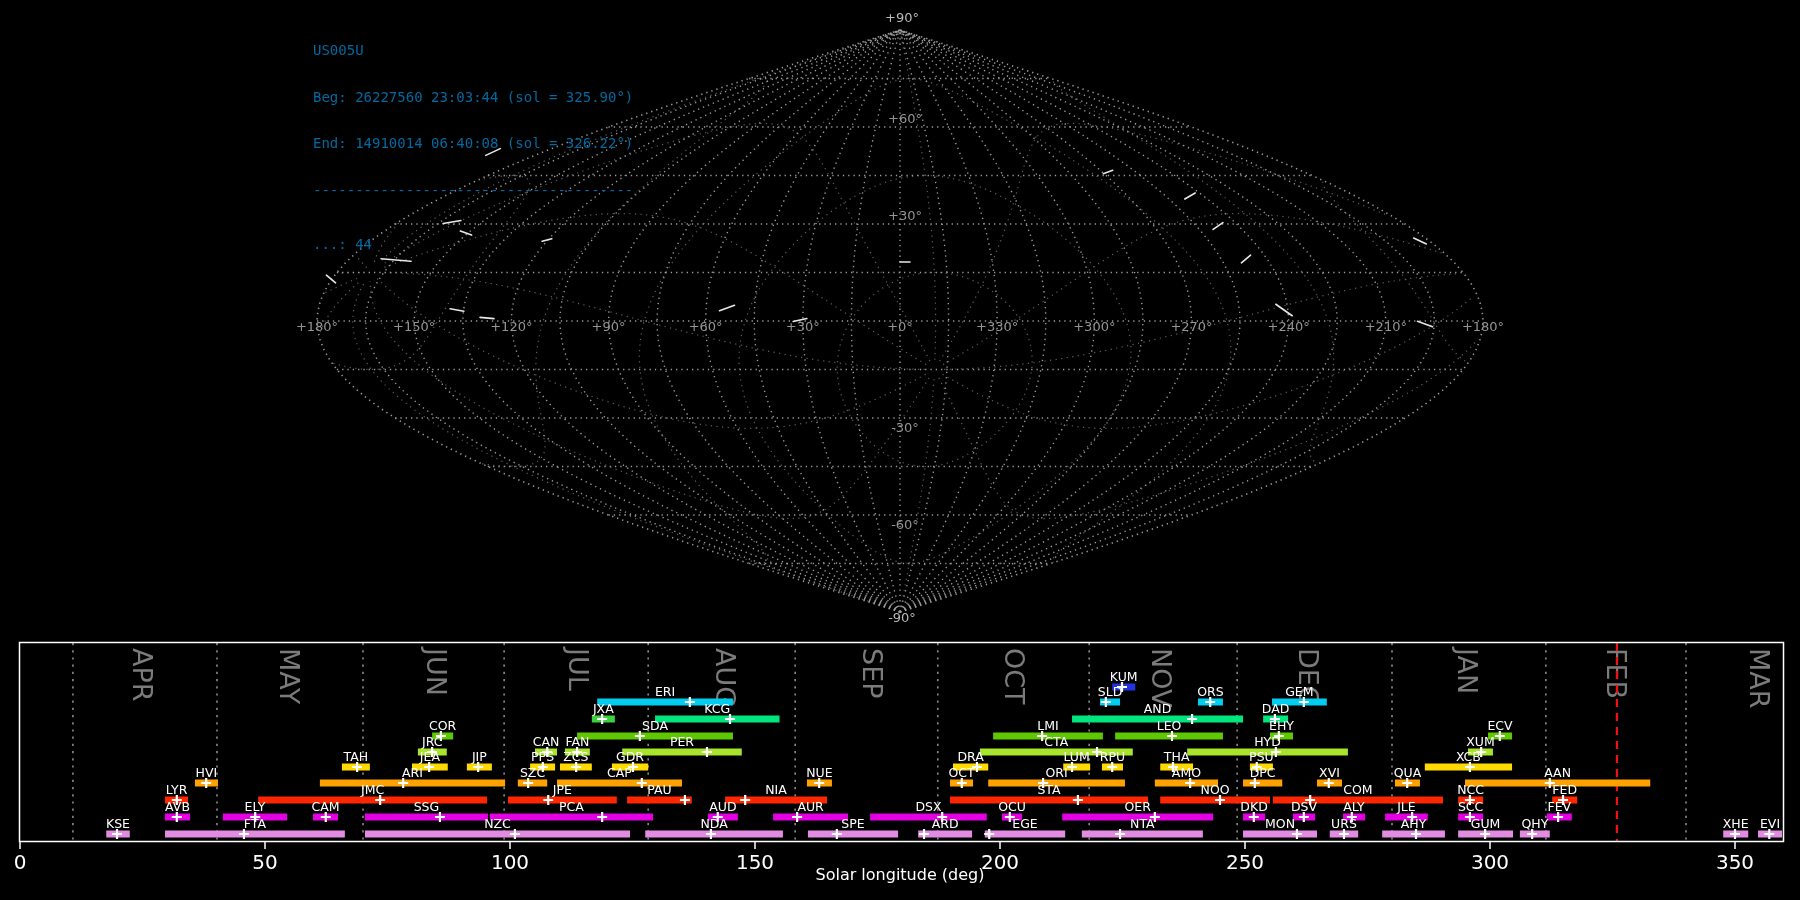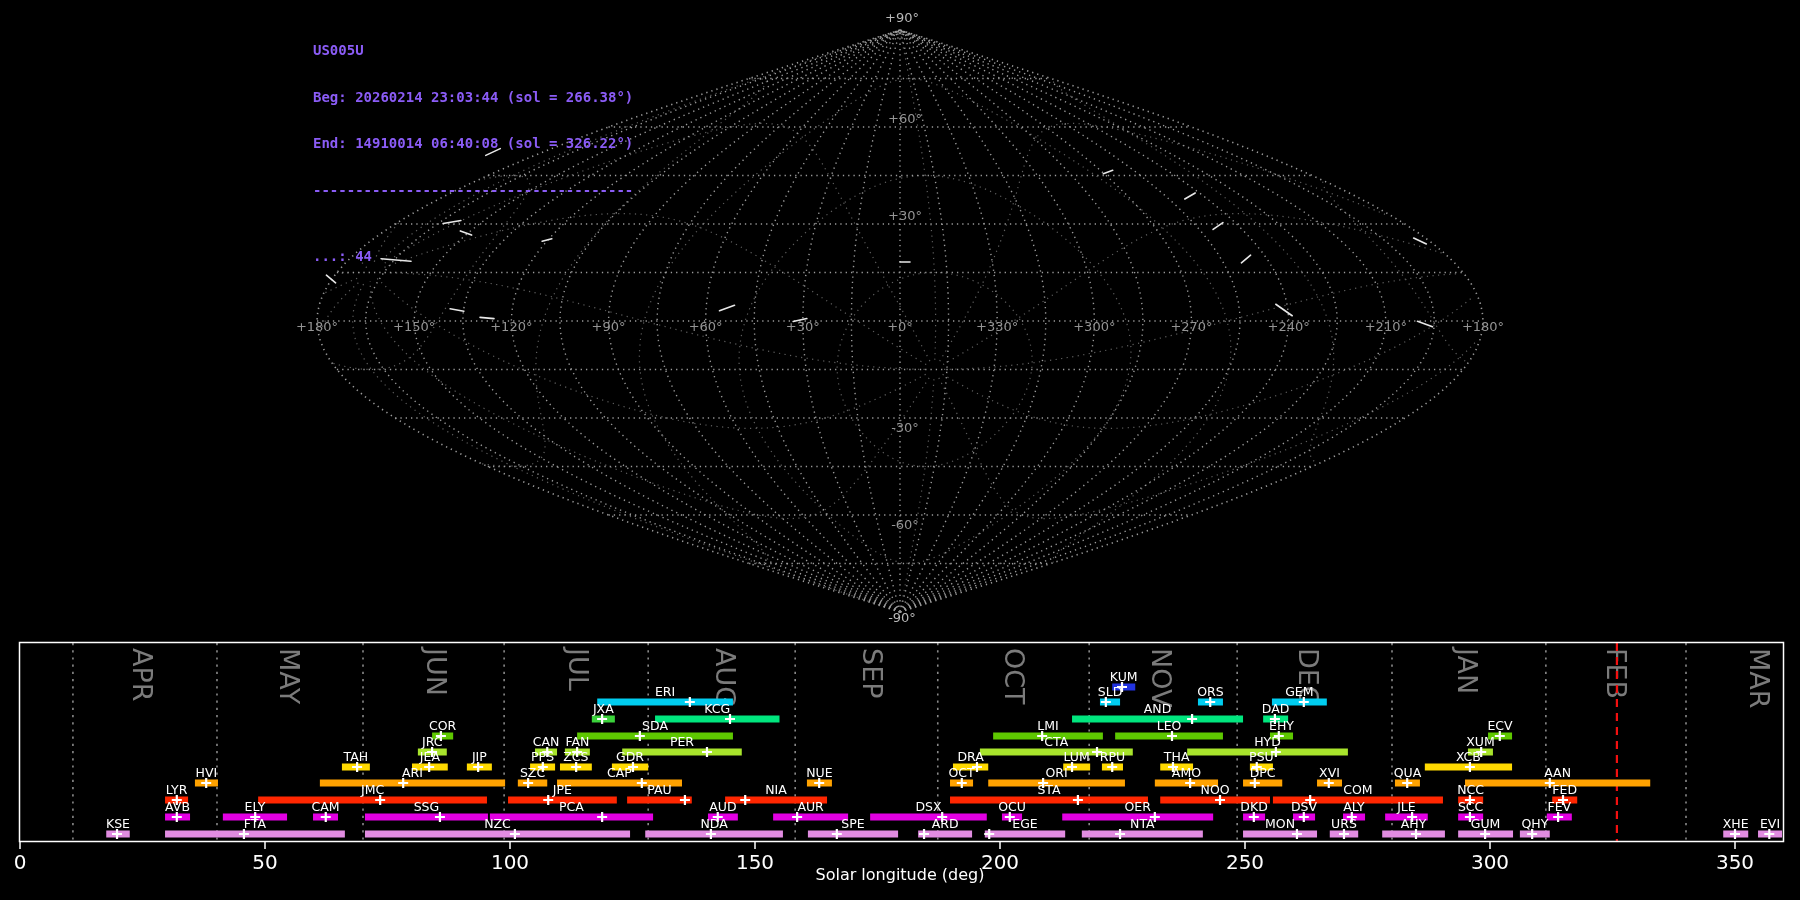--- a/index.html
+++ b/index.html
@@ -1,30 +1,30 @@
 <!DOCTYPE html>
 <html><head>
 <meta charset="utf-8">
 <style>
   html,body{margin:0;padding:0;background:#000;}
   .stage{position:relative;width:1800px;height:900px;background:#000;overflow:hidden;
          font-family:"DejaVu Sans",sans-serif;}
-  .header{position:absolute;left:313px;top:12px;color:#8b5cf6;
+  .header{position:absolute;left:313px;top:12px;color:#0369a1;
           font-family:"DejaVu Sans Mono","Liberation Mono",monospace;
-          font-size:14px;line-height:15.5px;white-space:pre;font-weight:bold;}
-  .header .count{margin-top:20px;}
+          font-size:14px;line-height:15.5px;white-space:pre;}
+  .header .count{margin-top:8px;}
   svg text{font-family:"DejaVu Sans","Liberation Sans",sans-serif;}
 </style>
 </head>
 <body>
 
 <div class="stage">
   <div class="header">
     <div>US005U</div>
-    <div>Beg: 20260214 23:03:44 (sol = 266.38°)</div>
+    <div>Beg: 26227560 23:03:44 (sol = 325.90°)</div>
     <div>End: 14910014 06:40:08 (sol = 326.22°)</div>
     <div>--------------------------------------</div>
     <div class="count">...: 44</div>
   </div>
   <svg id="plot" width="1800" height="900" viewBox="0 0 1800 900">
       <g stroke="#5f5f5f" stroke-width="1.2" stroke-dasharray="1.2 4.4" fill="none">
         <path d="M934.8,359.8L935.2,350.1L935.4,340.4L935.6,330.7L935.6,321.0L935.6,311.3L935.4,301.6L935.2,291.9L934.8,282.2L934.4,272.5L933.9,262.8L933.3,253.1L932.5,243.4L931.7,233.7L930.9,224.0L929.9,214.3L928.8,204.6L927.7,194.9L926.5,185.2L925.2,175.5L923.8,165.8L922.4,156.1L920.9,146.4L919.4,136.7L917.8,127.0L916.2,117.3L914.5,107.6L912.8,97.9L911.0,88.2L909.2,78.5L907.4,68.8L905.6,59.1L903.7,49.4L901.9,39.7L900.0,30.0L871.4,39.7L842.8,49.4L814.4,59.1L786.2,68.8L758.3,78.5L730.9,88.2L703.8,97.9L677.4,107.6L651.5,117.3L626.3,127.0L601.9,136.7L578.3,146.4L555.5,156.1L533.7,165.8L512.9,175.5L493.2,185.2L474.6,194.9L457.2,204.6L440.9,214.3L426.0,224.0L412.3,233.7L400.0,243.4L389.0,253.1L379.4,262.8"></path>
         <path d="M939.7,361.1L944.8,352.6L949.9,344.2L954.8,335.7L959.7,327.2L964.4,318.7L969.0,310.2L973.4,301.7L977.7,293.3L981.9,284.8L985.8,276.4L989.6,268.0L993.2,259.6L996.6,251.3L999.9,243.0L1003.0,234.8L1005.8,226.7L1008.6,218.7L1011.1,210.8L1013.5,202.9L1015.8,195.3L1017.9,187.7L1019.9,180.4L1022.0,173.3L1024.0,166.4L1026.0,159.8L1028.2,153.6L1030.6,147.7L1033.3,142.3L1036.4,137.4L1040.1,133.2L1044.6,129.6L1050.1,126.7L1056.7,124.7L1064.6,123.6L1074.0,123.4L1084.9,124.1L1097.4,125.7L1111.5,128.2L1127.1,131.4L1144.0,135.4L1162.2,140.0L1181.3,145.1L1201.2,150.8L1221.7,156.9L1242.6,163.3L1263.7,170.1L1284.9,177.1L1306.0,184.3L1326.8,191.8L1347.3,199.4L1367.3,207.1L1386.6,215.0M398.6,223.0L391.7,231.1L385.7,239.3L380.6,247.5L376.5,255.8L373.4,264.1"></path>
         <path d="M943.1,364.6L951.7,359.6L960.3,354.5L968.8,349.4L977.3,344.2L985.7,339.0L994.1,333.7L1002.4,328.4L1010.6,323.1L1018.7,317.8L1026.8,312.5L1034.7,307.2L1042.5,301.9L1050.2,296.7L1057.8,291.5L1065.2,286.4L1072.6,281.3L1079.8,276.4L1087.0,271.5L1094.0,266.7L1101.0,262.1L1107.9,257.5L1114.7,253.1L1121.4,248.9L1128.2,244.9L1134.9,241.0L1141.7,237.3L1148.5,233.9L1155.4,230.6L1162.3,227.6L1169.5,224.9L1176.7,222.4L1184.2,220.2L1192.0,218.3L1200.0,216.8L1208.3,215.5L1216.9,214.5L1225.9,213.9L1235.3,213.6L1245.0,213.6L1255.2,214.0L1265.7,214.7L1276.7,215.7L1288.1,217.1L1299.9,218.7L1312.0,220.7L1324.5,222.9L1337.2,225.4L1350.3,228.2L1363.5,231.3L1376.9,234.6L1390.5,238.1L1404.1,241.8L1417.8,245.7L1431.5,249.8L1445.0,254.0M358.3,258.5L362.4,263.0L366.7,267.7"></path>
         <path d="M944.1,369.4L953.9,369.2L963.6,368.9L973.4,368.4L983.1,367.8L992.9,367.1L1002.7,366.2L1012.5,365.2L1022.3,364.1L1032.2,362.9L1042.0,361.5L1051.9,360.1L1061.7,358.5L1071.6,356.9L1081.5,355.1L1091.4,353.2L1101.2,351.3L1111.1,349.3L1120.9,347.2L1130.8,345.0L1140.6,342.8L1150.4,340.5L1160.1,338.2L1169.8,335.8L1179.5,333.4L1189.1,331.0L1198.7,328.5L1208.2,326.0L1217.7,323.5L1227.1,321.0L1236.5,318.5L1245.8,316.0L1255.0,313.5L1264.2,311.0L1273.3,308.6L1282.3,306.2L1291.3,303.8L1300.3,301.5L1309.1,299.2L1318.0,297.0L1326.8,294.8L1335.6,292.7L1344.3,290.7L1353.0,288.8L1361.7,286.9L1370.4,285.1L1379.2,283.5L1387.9,281.9L1396.7,280.5L1405.5,279.1L1414.3,277.9L1423.2,276.8L1432.2,275.8L1441.2,274.9L1450.4,274.2L1459.6,273.6M341.7,273.1L351.6,272.8L361.5,272.6"></path>

